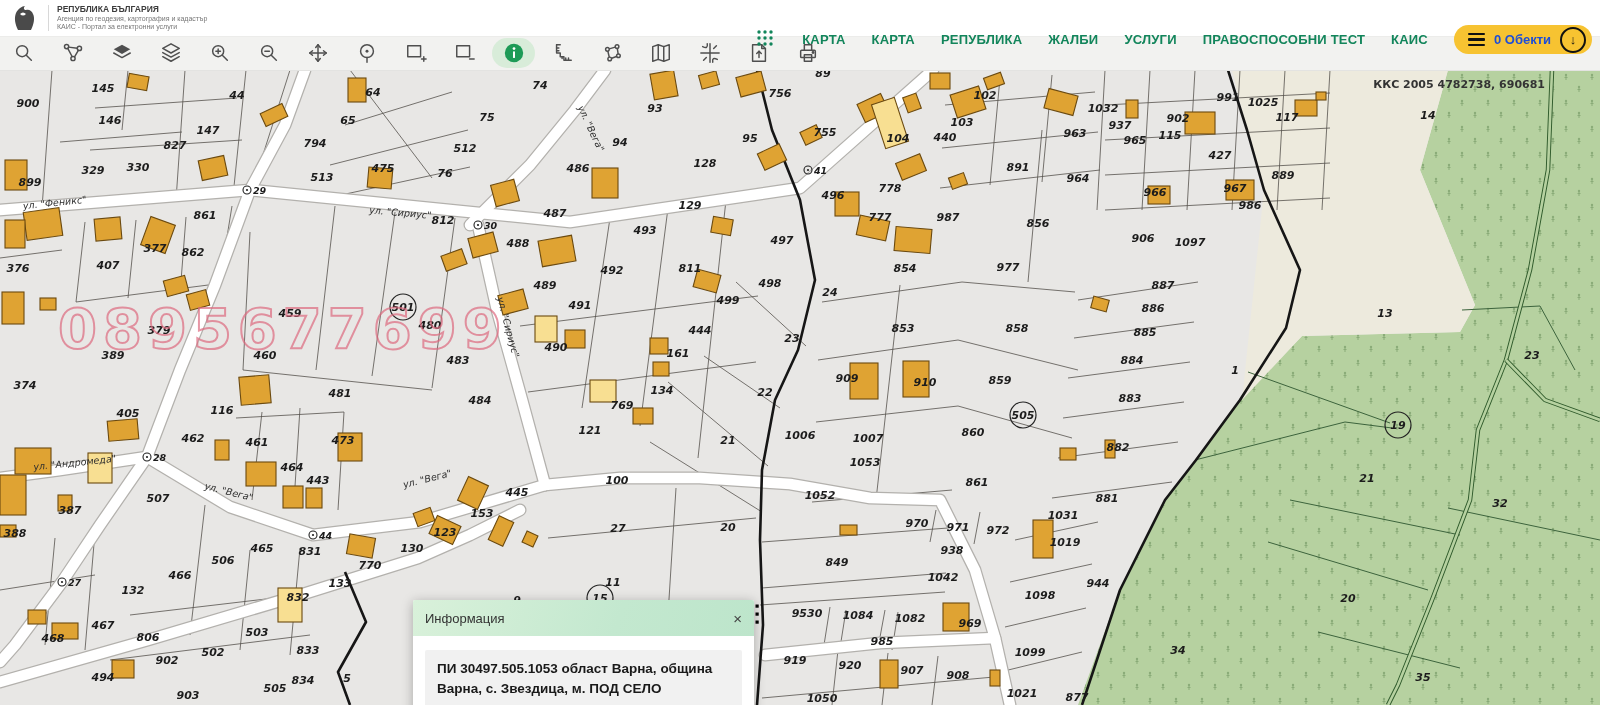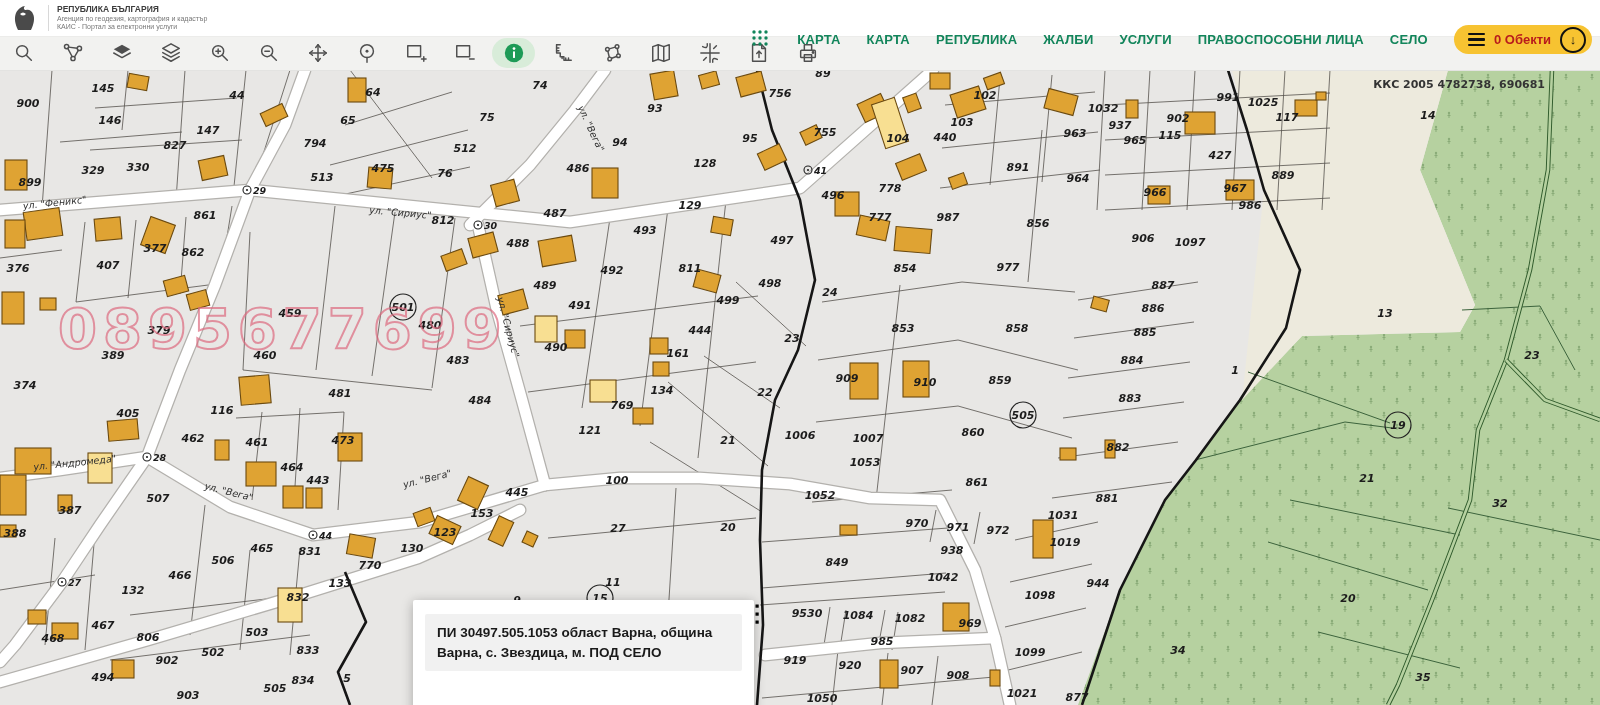--- a/index.html
+++ b/index.html
@@ -12,21 +12,21 @@
   .logo-wrap{display:flex;align-items:center;padding-left:10px;}
   .logo-divider{width:1px;height:26px;background:#d8d8d8;margin:0 8px;}
   .logo-text div{line-height:1.15;}
   .lt1{font-size:8.5px;font-weight:bold;color:#3c3c3c;}
   .lt2,.lt3{font-size:7px;color:#777;}
   #mainnav{margin-left:auto;display:flex;align-items:center;gap:26px;padding-right:8px;margin-top:43px;}
   .nav-item{color:#12855b;font-weight:bold;font-size:13px;letter-spacing:.2px;text-decoration:none;cursor:pointer;white-space:nowrap;}
   .grid-icon{display:inline-block;margin-right:2px;cursor:pointer;}
   .objects-pill{display:flex;align-items:center;gap:9px;background:#f7c331;border-radius:16px;
                 height:29px;padding:0 6px 0 14px;cursor:pointer;}
-  .pill-label{font-size:13px;font-weight:bold;color:#b91c1c;white-space:nowrap;}
+  .pill-label{font-size:13px;font-weight:bold;color:#1d4ed8;white-space:nowrap;}
   .burger{display:flex;flex-direction:column;gap:3px;}
   .burger span{display:block;width:17px;height:2.4px;background:#111;border-radius:1px;}
   .dl-circle{width:22px;height:22px;border-radius:50%;background:#fff0;border:2px solid #111;
              display:flex;align-items:center;justify-content:center;font-size:13px;font-weight:bold;color:#111;}
 
   
   #toolbar{position:absolute;left:0;top:36px;width:1600px;height:34px;background:#f2f2f0;
            border-bottom:1px solid #e3e3e1;display:flex;align-items:center;padding-left:2px;z-index:25;}
   .tool-btn{width:43px;height:30px;margin-right:6px;display:flex;align-items:center;justify-content:center;
             background:transparent;border:none;border-radius:15px;cursor:pointer;}
@@ -78,22 +78,22 @@
           <circle cx="3" cy="15" r="1.7"></circle>
             <circle cx="9" cy="15" r="1.7"></circle>
             <circle cx="15" cy="15" r="1.7"></circle>
         </svg>
       </span>
       <a class="nav-item">КАРТА</a>
       <a class="nav-item">КАРТА</a>
       <a class="nav-item">РЕПУБЛИКА</a>
       <a class="nav-item">ЖАЛБИ</a>
       <a class="nav-item">УСЛУГИ</a>
-      <a class="nav-item">ПРАВОСПОСОБНИ ЛИЦА</a>
-      <a class="nav-item">СЕЛО</a>
+      <a class="nav-item">ПРАВОСПОСОБНИ ТЕСТ</a>
+      <a class="nav-item">КАИС</a>
       <div class="objects-pill">
         <span class="burger">
             <span></span>
             <span></span>
             <span></span>
           </span>
         <span class="pill-label">0 Обекти</span>
         <span class="dl-circle">↓</span>
       </div>
     </nav>
@@ -665,18 +665,22 @@
       <text x="1023" y="349" text-anchor="middle" fill="#1c1c1c" font-family="&quot;DejaVu Sans&quot;,sans-serif" font-size="11" font-style="italic" font-weight="bold">505</text>
       <circle cx="1398" cy="355" r="13" fill="none" stroke="#222" stroke-width="1.2"></circle>
       <text x="1398" y="359" text-anchor="middle" fill="#1c1c1c" font-family="&quot;DejaVu Sans&quot;,sans-serif" font-size="11" font-style="italic" font-weight="bold">19</text>
       <circle cx="600" cy="528" r="13" fill="none" stroke="#222" stroke-width="1.2"></circle>
       <text x="600" y="532" text-anchor="middle" fill="#1c1c1c" font-family="&quot;DejaVu Sans&quot;,sans-serif" font-size="11" font-style="italic" font-weight="bold">15</text>
       <text x="58" y="278" fill="none" stroke="#dd6b80" stroke-width="2" opacity="0.7" font-family="&quot;DejaVu Sans&quot;,sans-serif" font-size="56" font-weight="bold" letter-spacing="6">0895677699</text>
       <text x="1545" y="18" text-anchor="end" fill="#333" font-family="&quot;DejaVu Sans&quot;,sans-serif" font-size="11" font-weight="bold">ККС 2005 4782738, 690681</text>
     </svg>
 
   <div id="info-popup">
+    <div class="hd">
+      <span class="title">Информация</span>
+      <span class="close">×</span>
+    </div>
     <div class="bd">
       <div class="row">ПИ 30497.505.1053 област Варна, община Варна, с. Звездица, м. ПОД СЕЛО</div>
     </div>
   </div>
 
 </div>
 
 </body></html>

